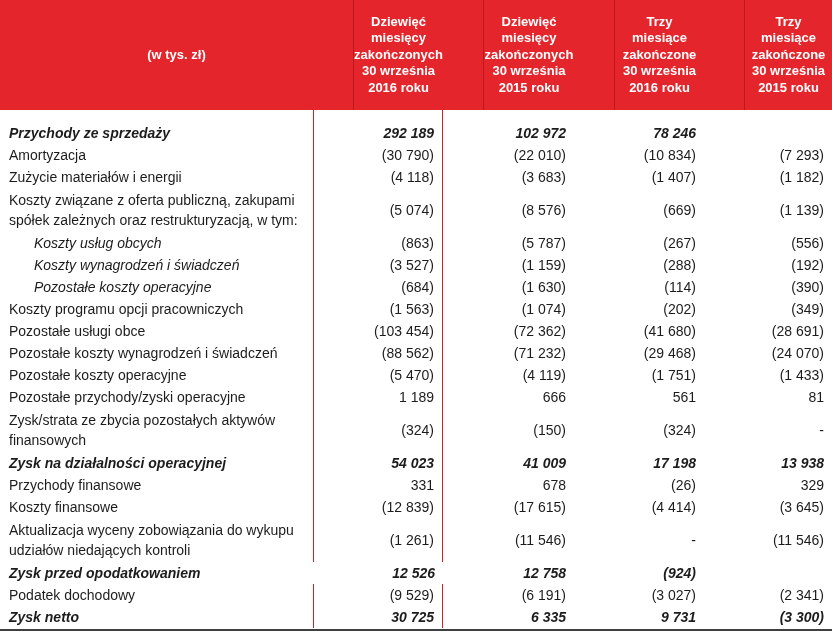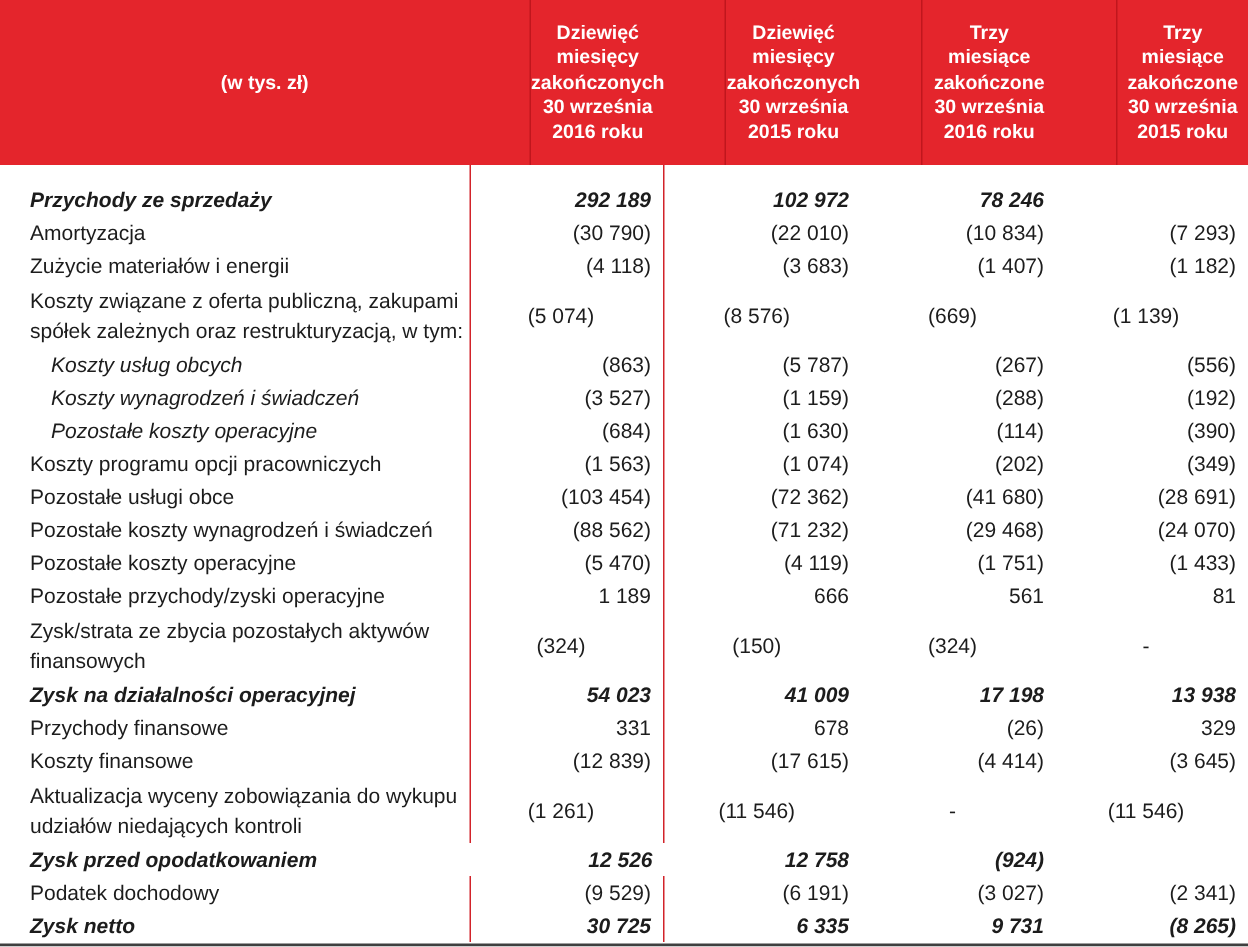--- a/index.html
+++ b/index.html
@@ -30,32 +30,32 @@
   }
   .thead .hcell + .hcell { border-left:1px solid var(--header-separator,#c0161d); }
 
   
   .tbody { height:519px; font-size:14px; }
   .trow {
     display:grid;
     grid-template-columns:313px 130px 131px 130px 128px;
   }
   .cell { line-height:22px; height:22px; }
-  .cell.label { padding-left:20px; padding-right:4px; }
+  .cell.label { padding-left:9px; padding-right:4px; }
   .cell.num   { text-align:right; padding-right:8px; }
 
   
   .cell.col0 {
     border-left:1px solid var(--column-rule,#d2232a);
     border-right:1px solid var(--column-rule,#d2232a);
   }
 
   
   .trow.multi .cell { height:44px; line-height:20px; padding-top:2px; padding-bottom:2px; }
-  .trow.multi .cell.num { line-height:40px;text-align:center; }
+  .trow.multi .cell.num { line-height:40px; }
 
   
   .trow:first-child .cell { padding-top:12px; height:34px; }
 
   
   .trow.bold-italic .cell { font-weight:bold; font-style:italic; }
   .trow.italic-indent .cell.label { font-style:italic; padding-left:34px; }
 </style>
 </head>
 <body style="--header-bg: #E4252C; --header-text: #FFFFFF; --header-separator: #C0161D; --column-rule: #D2232A; --bottom-border: #3F3F3F; --body-text: #1C1C1C;">
@@ -200,17 +200,17 @@
         <div class="cell num col0">(9 529)</div>
         <div class="cell num col1">(6 191)</div>
         <div class="cell num col2">(3 027)</div>
         <div class="cell num col3">(2 341)</div>
       </div>
       <div class="trow bold-italic">
         <div class="cell label">Zysk netto</div>
         <div class="cell num col0">30 725</div>
         <div class="cell num col1">6 335</div>
         <div class="cell num col2">9 731</div>
-        <div class="cell num col3">(8 265)</div>
+        <div class="cell num col3">(3 300)</div>
       </div>
     </div>
 
 </div>
 
 </body></html>

